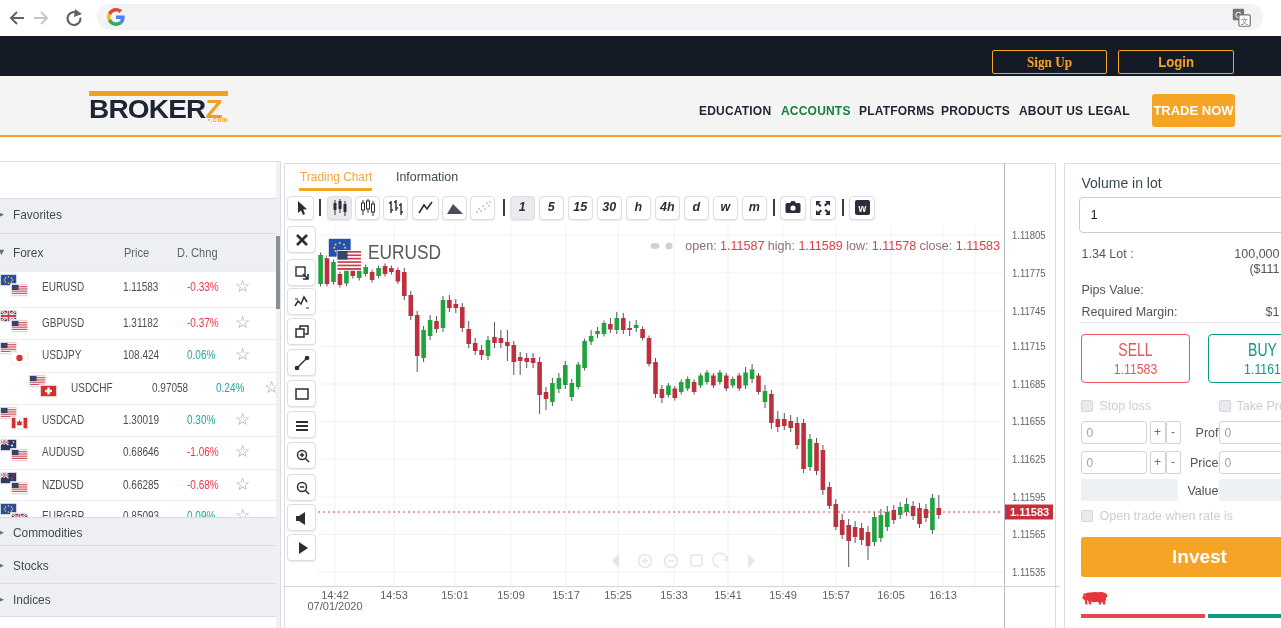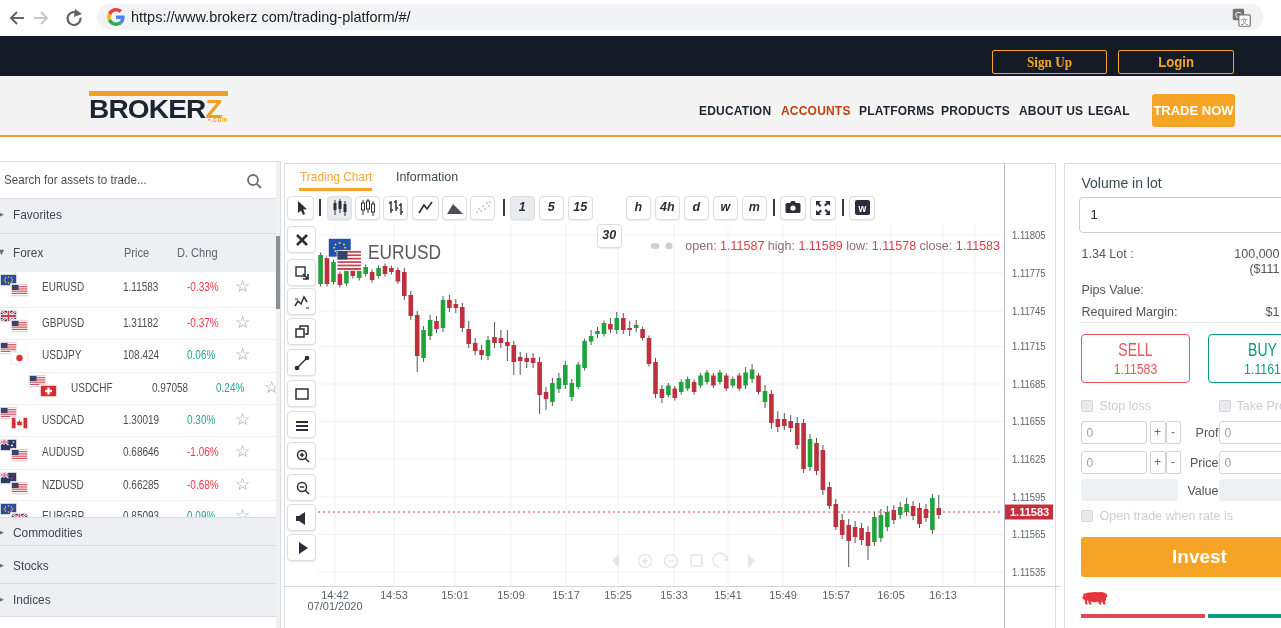--- a/index.html
+++ b/index.html
@@ -25,55 +25,47 @@
       </g>
       <polygon points="66.5,1.5 74,5.5 66.5,9.5" fill="#5f6368" transform="rotate(8 70 5.5)"></polygon>
   </svg>
   <div class="abs" style="left:97px;top:4px;width:1166px;height:26px;background:#f1f3f4;border-radius:14px;"></div>
   <svg class="abs" style="left:107px;top:8px;" width="18" height="18" viewBox="0 0 48 48">
     <path fill="#EA4335" d="M24 9.5c3.54 0 6.71 1.22 9.21 3.6l6.85-6.85C35.9 2.38 30.47 0 24 0 14.62 0 6.51 5.38 2.56 13.22l7.98 6.19C12.43 13.72 17.74 9.5 24 9.5z"></path>
     <path fill="#4285F4" d="M46.98 24.55c0-1.57-.15-3.09-.38-4.55H24v9.02h12.94c-.58 2.96-2.26 5.48-4.78 7.18l7.73 6c4.51-4.18 7.09-10.36 7.09-17.65z"></path>
     <path fill="#FBBC05" d="M10.53 28.59c-.48-1.45-.76-2.99-.76-4.59s.27-3.14.76-4.59l-7.98-6.19C.92 16.46 0 20.12 0 24c0 3.88.92 7.54 2.56 10.78l7.97-6.19z"></path>
     <path fill="#34A853" d="M24 48c6.48 0 11.93-2.13 15.89-5.81l-7.73-6c-2.15 1.45-4.92 2.3-8.16 2.3-6.26 0-11.57-4.22-13.47-9.91l-7.98 6.19C6.51 42.62 14.62 48 24 48z"></path>
   </svg>
-  <div class="abs" style="left:131px;top:9px;font-size:14.5px;color:#202124;">https://www.brokerz com/trading-platform/#/</div>
   <svg class="abs" style="left:1231px;top:7px;" width="21" height="21" viewBox="0 0 24 24">
     <rect x="2" y="2" width="13" height="13" rx="1.5" fill="#757575"></rect>
     <text x="8.5" y="12.5" font-size="10" fill="#fff" text-anchor="middle" font-family="Liberation Sans">G</text>
     <rect x="9" y="9" width="13" height="13" rx="1.5" fill="#fff" stroke="#757575" stroke-width="1.4"></rect>
     <text x="15.5" y="19" font-size="9" fill="#757575" text-anchor="middle" font-family="Liberation Sans">文</text>
   </svg>
 </div>
 
 <div class="abs" style="left:0;top:36px;width:1281px;height:52px;background:#141b27;">
   <div class="abs" style="left:992px;top:14px;width:115px;height:24px;border:1.5px solid #f5a425;border-radius:2px;color:#f5a425;font-size:15.5px;font-weight:bold;text-align:center;line-height:22px;font-family:Liberation Serif, serif;"><span style="display:inline-block;transform:scaleX(0.85);">Sign Up</span></div>
   <div class="abs" style="left:1118px;top:14px;width:116px;height:24px;border:1.5px solid #f5a425;border-radius:2px;color:#f5a425;font-size:15.5px;font-weight:bold;text-align:center;line-height:22px;"><span style="display:inline-block;transform:scaleX(0.85);">Login</span></div>
 </div>
 
 <div class="abs" style="left:0;top:76px;width:1281px;height:61px;background:#f4f4f4;border-bottom:2px solid #f0a125;">
   <div class="abs" style="left:89px;top:15px;width:139px;height:4.5px;background:#f0a125;"></div>
   <div class="abs" style="left:89px;top:19px;font-family:'Liberation Sans';font-weight:bold;font-size:28px;letter-spacing:-0.8px;color:#1d2532;transform:scaleY(0.9);transform-origin:top left;">BROKER<span style="color:#f0a125;">Z</span></div>
   <div class="abs" style="left:208px;top:39.5px;font-size:6.5px;font-weight:bold;color:#f0a125;letter-spacing:0.5px;">▪.com</div>
   <div class="abs" style="left:699px;top:28px;font-size:12px;font-weight:bold;color:#1d2532;letter-spacing:0.2px;">EDUCATION</div>
-  <div class="abs" style="left:781px;top:28px;font-size:12px;font-weight:bold;color:#c2410c;letter-spacing:0.2px;">ACCOUNTS</div>
+  <div class="abs" style="left:781px;top:28px;font-size:12px;font-weight:bold;color:#15803d;letter-spacing:0.2px;">ACCOUNTS</div>
   <div class="abs" style="left:859px;top:28px;font-size:12px;font-weight:bold;color:#1d2532;letter-spacing:0.2px;">PLATFORMS</div>
   <div class="abs" style="left:941px;top:28px;font-size:12px;font-weight:bold;color:#1d2532;letter-spacing:0.2px;">PRODUCTS</div>
   <div class="abs" style="left:1019px;top:28px;font-size:12px;font-weight:bold;color:#1d2532;letter-spacing:0.2px;">ABOUT US</div>
   <div class="abs" style="left:1088px;top:28px;font-size:12px;font-weight:bold;color:#1d2532;letter-spacing:0.2px;">LEGAL</div>
   <div class="abs" style="left:1152px;top:18px;width:83px;height:33px;background:#f5a425;border-radius:3px;color:#fff;font-size:13px;font-weight:bold;text-align:center;line-height:33px;">TRADE NOW</div>
 </div>
 
 <div class="abs" style="left:0;top:161px;width:280.5px;height:467px;border-top:1px solid #d9dde2;border-right:1px solid #d9dde2;background:#fff;overflow:hidden;">
-  <div class="abs" style="left:0;top:0;width:276px;height:36px;background:#fff;">
-    <div class="abs" style="left:4px;top:10px;font-size:13.5px;color:#4a5056;transform:scaleX(0.86);transform-origin:left top;white-space:nowrap;">Search for assets to trade...</div>
-    <svg class="abs" style="left:246px;top:11px;" width="17" height="17" viewBox="0 0 17 17">
-        <circle cx="7" cy="7" r="5" stroke="#6a7076" stroke-width="1.8" fill="none"></circle>
-        <path d="M10.8 10.8 L15 15" stroke="#6a7076" stroke-width="1.8"></path>
-      </svg>
-  </div>
   <div class="abs" style="left:0;top:36px;width:276px;height:34.5px;background:#edeff2;border-top:1px solid #d9dde2;">
     <div class="abs" style="left:-3px;top:10px;color:#6a7076;font-size:9px;">▶</div>
     <div class="abs" style="left:13px;top:8px;font-size:13.5px;color:#3f4a52;transform:scaleX(0.88);transform-origin:left top;">Favorites</div>
   </div>
   <div class="abs" style="left:0;top:70.5px;width:276px;height:38.5px;background:#edeff2;border-top:1px solid #d9dde2;">
     <div class="abs" style="left:-3px;top:13px;color:#6a7076;font-size:9px;">▼</div>
     <div class="abs" style="left:13px;top:11px;font-size:13.5px;color:#3f4a52;transform:scaleX(0.88);transform-origin:left top;">Forex</div>
     <div class="abs" style="left:124px;top:11px;font-size:13px;color:#5c6670;transform:scaleX(0.85);transform-origin:left top;">Price</div>
     <div class="abs" style="left:177px;top:11px;font-size:13px;color:#5c6670;transform:scaleX(0.85);transform-origin:left top;">D. Chng</div>
   </div>
@@ -688,21 +680,21 @@
       <circle cx="11" cy="9" r="0.9" fill="#b9bdc5"></circle>
       <circle cx="13" cy="12" r="0.9" fill="#b9bdc5"></circle>
       <circle cx="15" cy="6" r="0.9" fill="#b9bdc5"></circle>
       <circle cx="17" cy="9" r="0.9" fill="#b9bdc5"></circle>
       <circle cx="18" cy="5" r="0.9" fill="#b9bdc5"></circle>
     </svg></div>
 <div class="csep" style="left:503px;"></div>
 <div class="cbtn tf" style="left:510px;width:24.5px;background:#e9ebee;">1</div>
 <div class="cbtn tf" style="left:539px;width:24.5px;background:#fff;">5</div>
 <div class="cbtn tf" style="left:568px;width:24.5px;background:#fff;">15</div>
-<div class="cbtn tf" style="left:597px;width:24.5px;background:#fff;margin-top:28px;">30</div>
+<div class="cbtn tf" style="left:597px;width:24.5px;background:#fff;">30</div>
 <div class="cbtn tf" style="left:626px;width:24.5px;background:#fff;">h</div>
 <div class="cbtn tf" style="left:655px;width:24.5px;background:#fff;">4h</div>
 <div class="cbtn tf" style="left:684px;width:24.5px;background:#fff;">d</div>
 <div class="cbtn tf" style="left:713px;width:24.5px;background:#fff;">w</div>
 <div class="cbtn tf" style="left:742px;width:24.5px;background:#fff;">m</div>
 <div class="csep" style="left:773px;"></div>
 <div class="cbtn" style="left:780px;width:26px;background:#fff;"><svg width="22" height="21" viewBox="0 0 22 21">
       <path d="M8 6 l1.5 -2 h3 L14 6 h3 a1.5 1.5 0 0 1 1.5 1.5 v7 a1.5 1.5 0 0 1 -1.5 1.5 H5 a1.5 1.5 0 0 1 -1.5 -1.5 v-7 A1.5 1.5 0 0 1 5 6 Z" fill="#2a2e39"></path>
       <circle cx="11" cy="11" r="2.6" fill="#fff"></circle>
     </svg></div>

